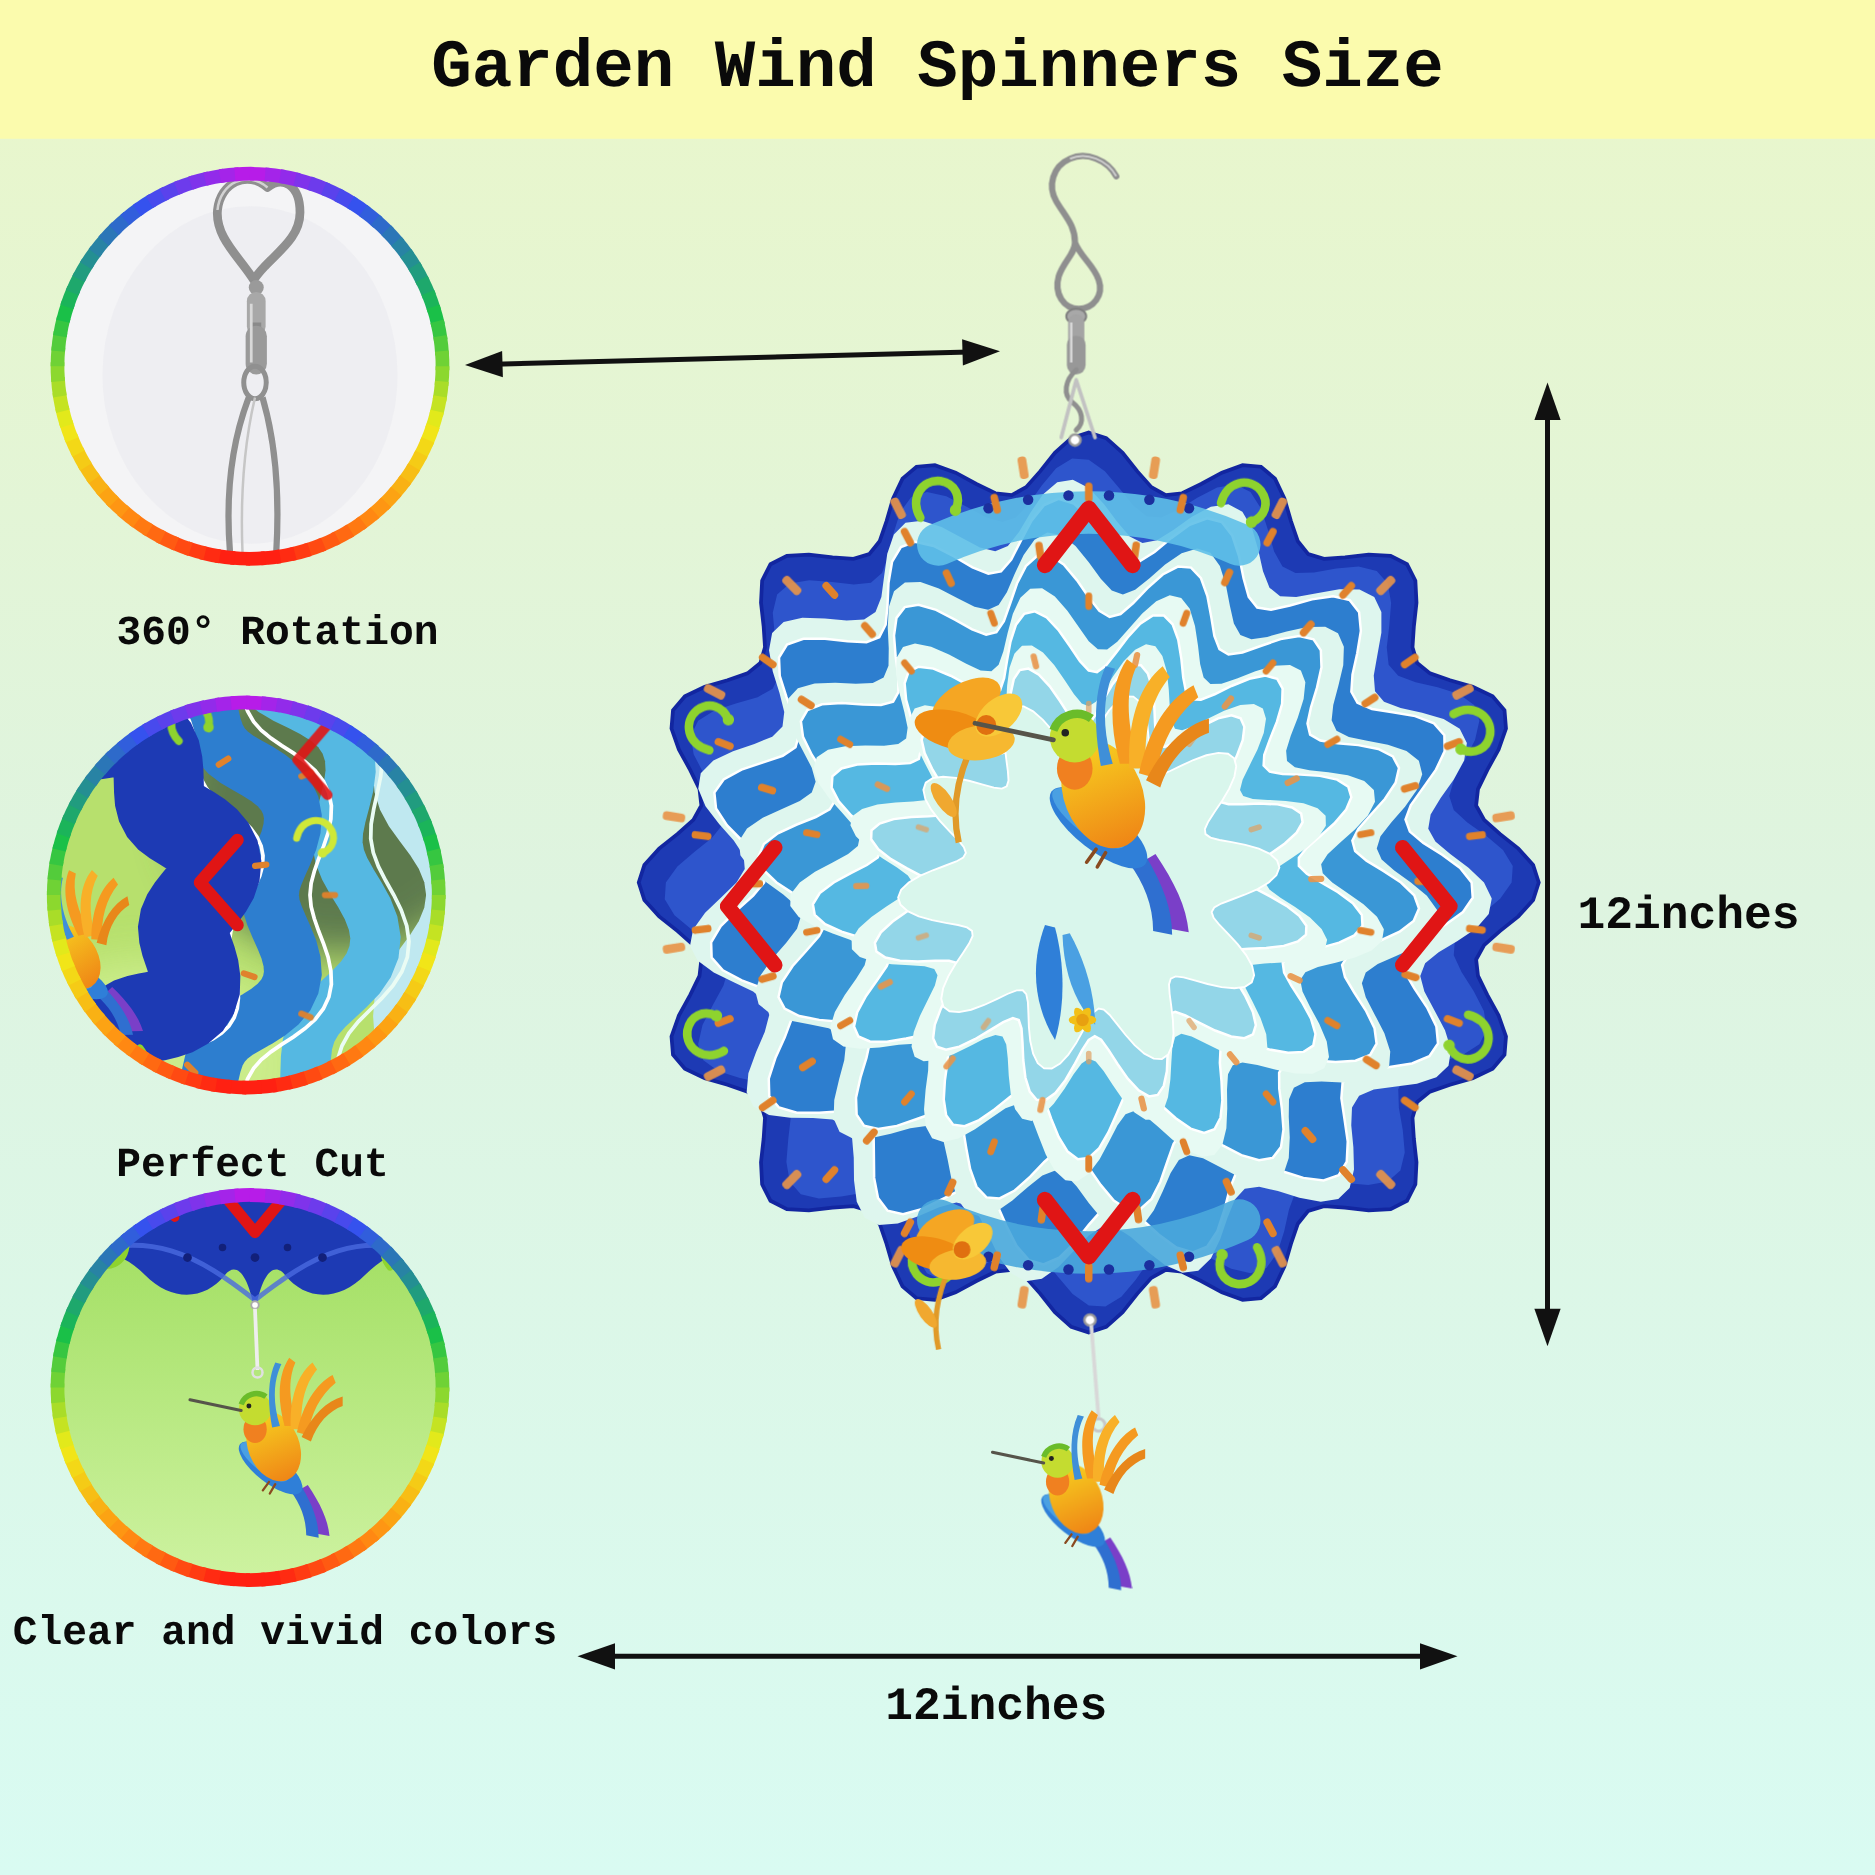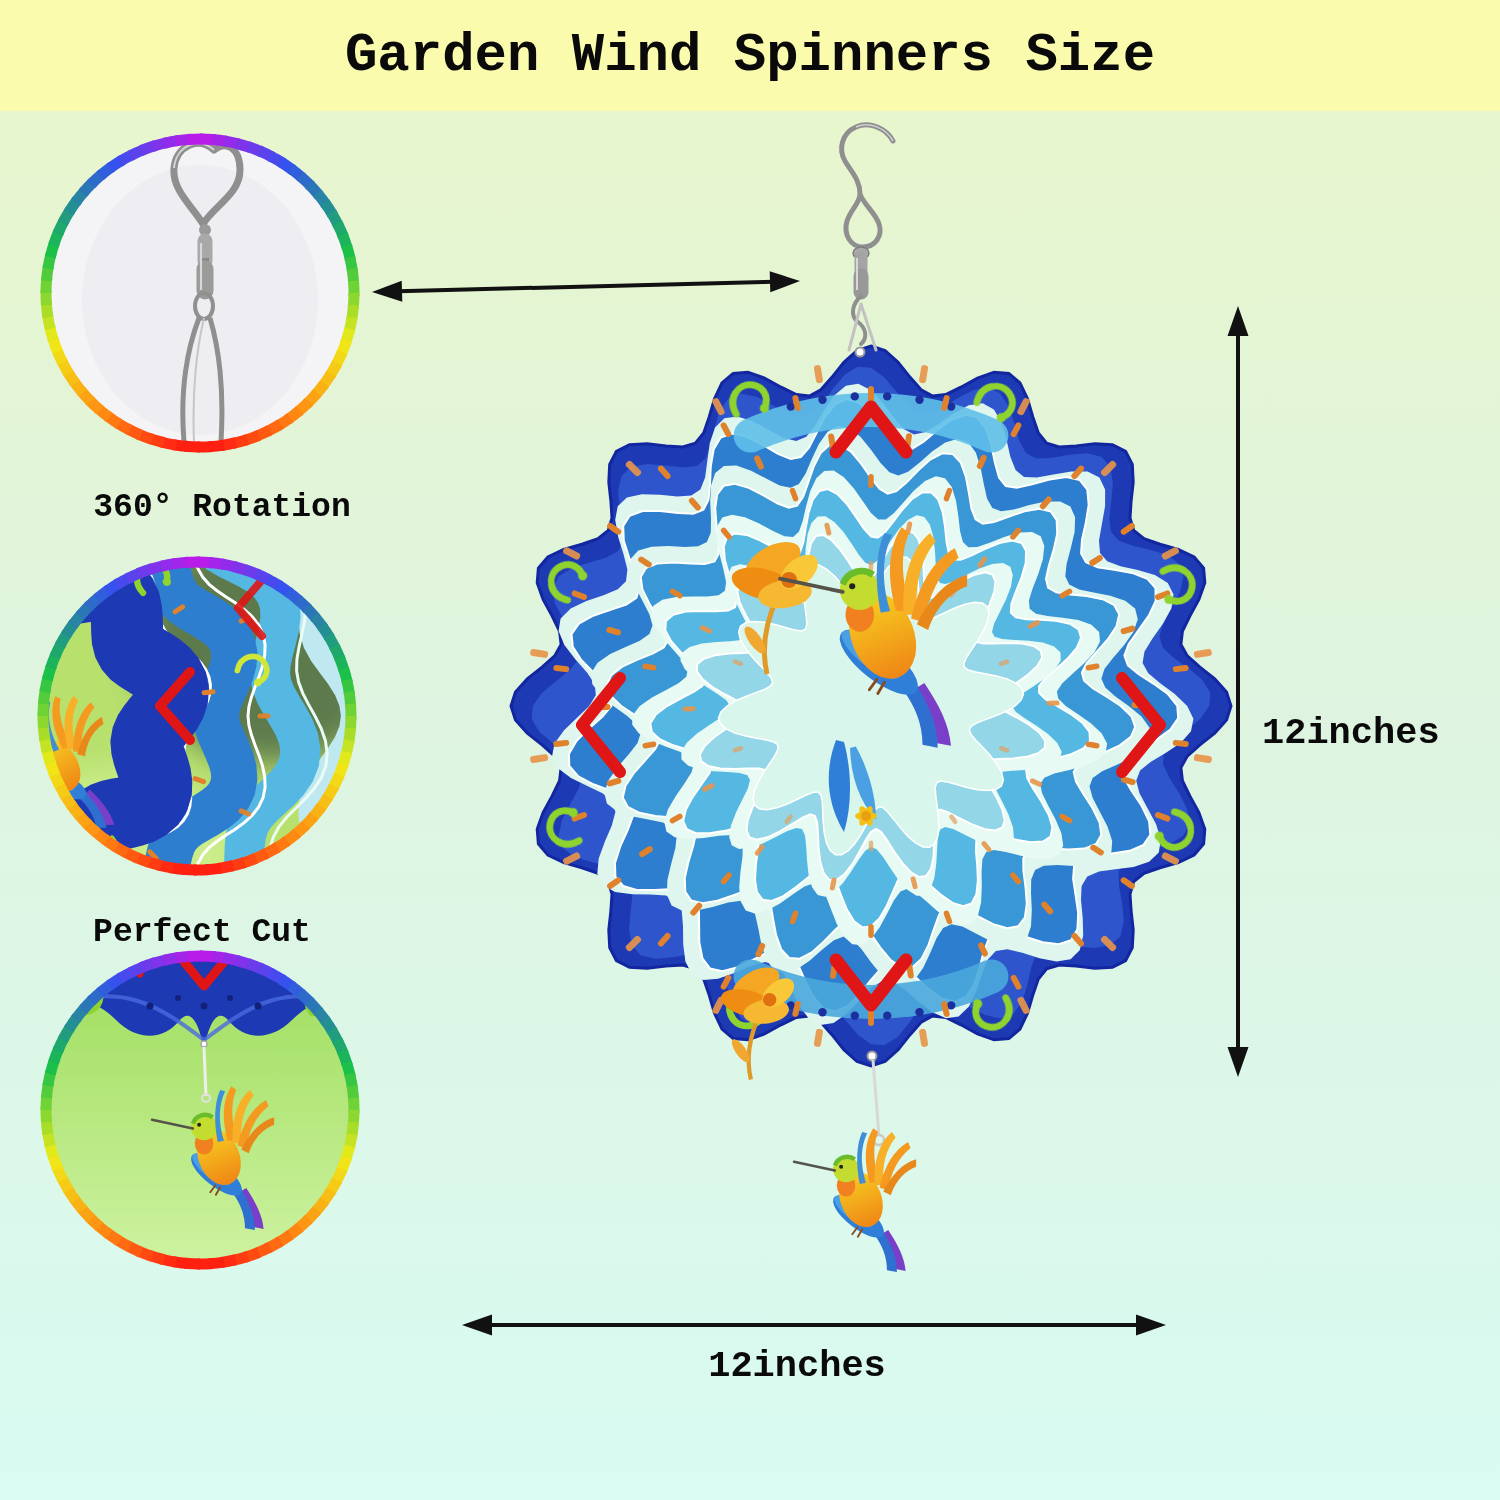--- a/index.html
+++ b/index.html
@@ -738,15 +738,16 @@
         <path d="M 258.9 1252.3 A 154 154 0 0 1 244.5 1257.4" stroke="rgb(255,74,18)" stroke-width="11" fill="none"></path>
         <path d="M 247.6 1256.5 A 154 154 0 0 1 232.8 1260.5" stroke="rgb(255,59,18)" stroke-width="11" fill="none"></path>
         <path d="M 236.0 1259.7 A 154 154 0 0 1 220.9 1262.6" stroke="rgb(255,43,18)" stroke-width="11" fill="none"></path>
         <path d="M 224.1 1262.1 A 154 154 0 0 1 208.9 1263.7" stroke="rgb(255,32,18)" stroke-width="11" fill="none"></path>
         <path d="M 212.1 1263.5 A 154 154 0 0 1 196.8 1264.0" stroke="rgb(255,32,18)" stroke-width="11" fill="none"></path>
 </g>
     </svg>
 
   <div class="label feature-label label-rotation">360° Rotation</div>
   <div class="label feature-label label-cut">Perfect Cut</div>
+  <div class="label feature-label label-colors">Clear and vivid colors</div>
   <div class="label dim-label dim-height">12inches</div>
   <div class="label dim-label dim-width">12inches</div>
 </div>
 
 </body></html>

